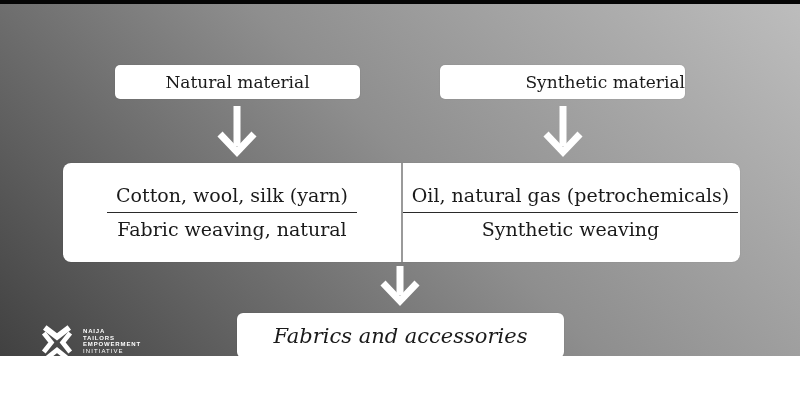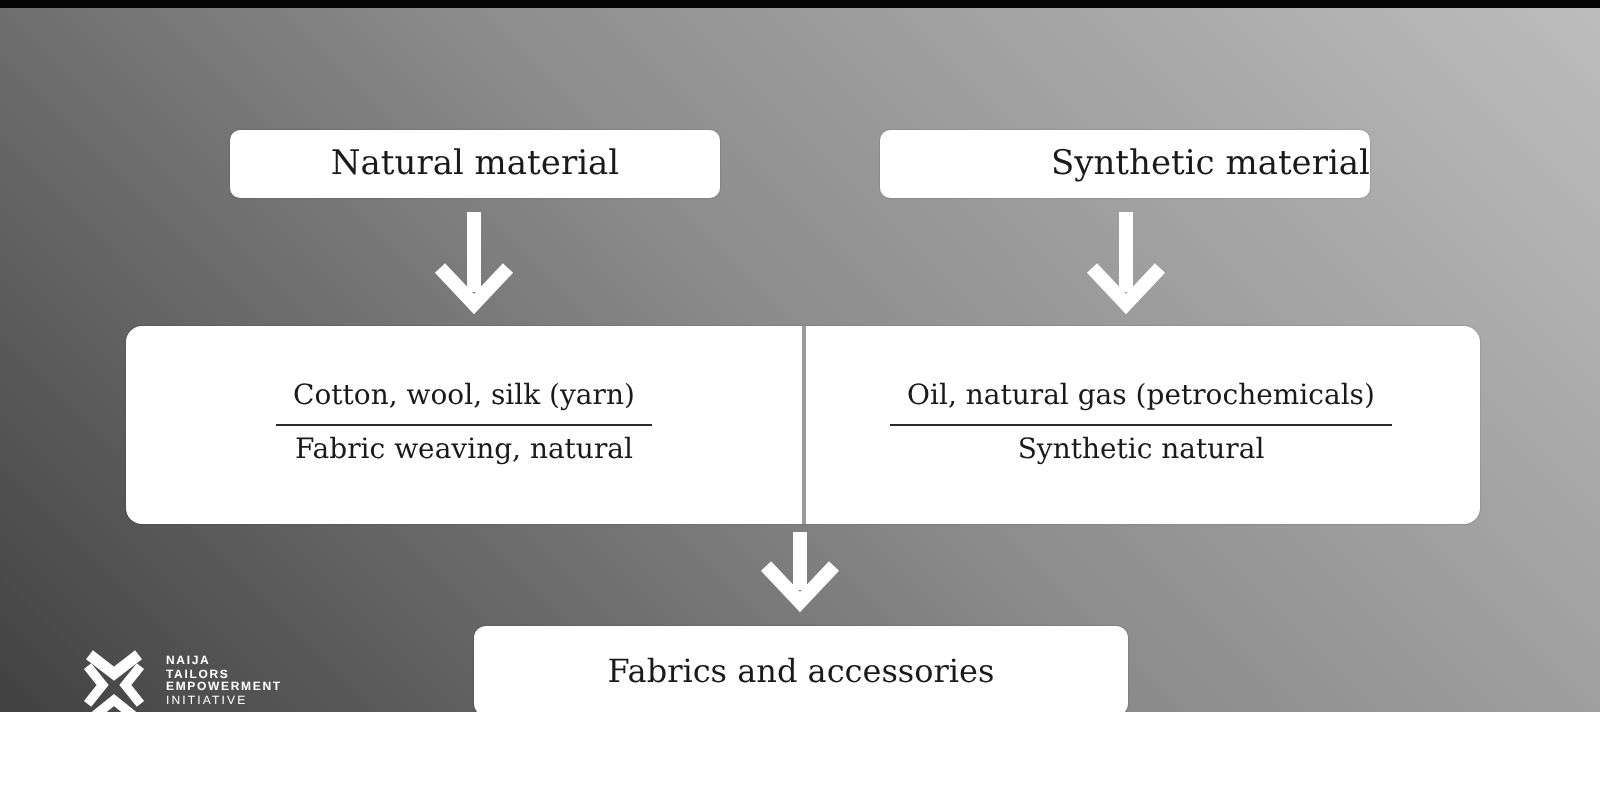--- a/index.html
+++ b/index.html
@@ -25,36 +25,37 @@
   .src{width:245px;height:34px;top:65px;font-size:17px;}
   .src-natural{left:115px;}
   .src-synthetic{left:440px;justify-content:flex-end;}
   .process{
     left:63px;top:163px;width:677px;height:99px;border-radius:8px;
     padding:0;justify-content:flex-start;
   }
   .cell{
     height:100%;
     display:flex;flex-direction:column;align-items:center;justify-content:center;
-    font-size:14px;line-height:1.55;
+    font-size:19px;line-height:1.55;
   }
   .cell-left{width:338px;}
   .cell-right{width:339px;}
   .divider{
     position:absolute;left:338px;top:0;bottom:0;width:1.5px;
     background:#9a9a9a;
   }
   .numerator{
     border-bottom:1.6px solid #2a2a2a;
     padding:0 9px 2px 9px;
   }
   .denominator{padding-top:2px;}
   .output{
     left:237px;top:313px;width:327px;height:45px;border-radius:6px;
-    font-size:16px;
+    font-size:21px;
+    font-style:italic;
   }
   .arrow{position:absolute;}
   .logo{
     position:absolute;left:40px;top:324px;
     display:flex;align-items:flex-start;gap:9px;
   }
   .logo-icon{display:block;}
   .logo-text{
     font-family:"Liberation Sans","DejaVu Sans",sans-serif;
     color:#ffffff;
@@ -89,21 +90,21 @@
   </svg>
 
   <div class="node process">
     <div class="cell cell-left">
       <span class="numerator">Cotton, wool, silk (yarn)</span>
       <span class="denominator">Fabric weaving, natural</span>
     </div>
     <div class="divider"></div>
     <div class="cell cell-right">
       <span class="numerator">Oil, natural gas (petrochemicals)</span>
-      <span class="denominator">Synthetic natural</span>
+      <span class="denominator">Synthetic weaving</span>
     </div>
   </div>
 
   <svg class="arrow" style="left:380px;top:266px;" width="40" height="41" viewBox="0 0 40 41">
     <rect x="16.5" y="0" width="7" height="29" fill="#ffffff"></rect>
     <polyline points="3,17 20,35 37,17" fill="none" stroke="#ffffff" stroke-width="7"></polyline>
   </svg>
 
   <div class="node output">
     <span>Fabrics and accessories</span>

